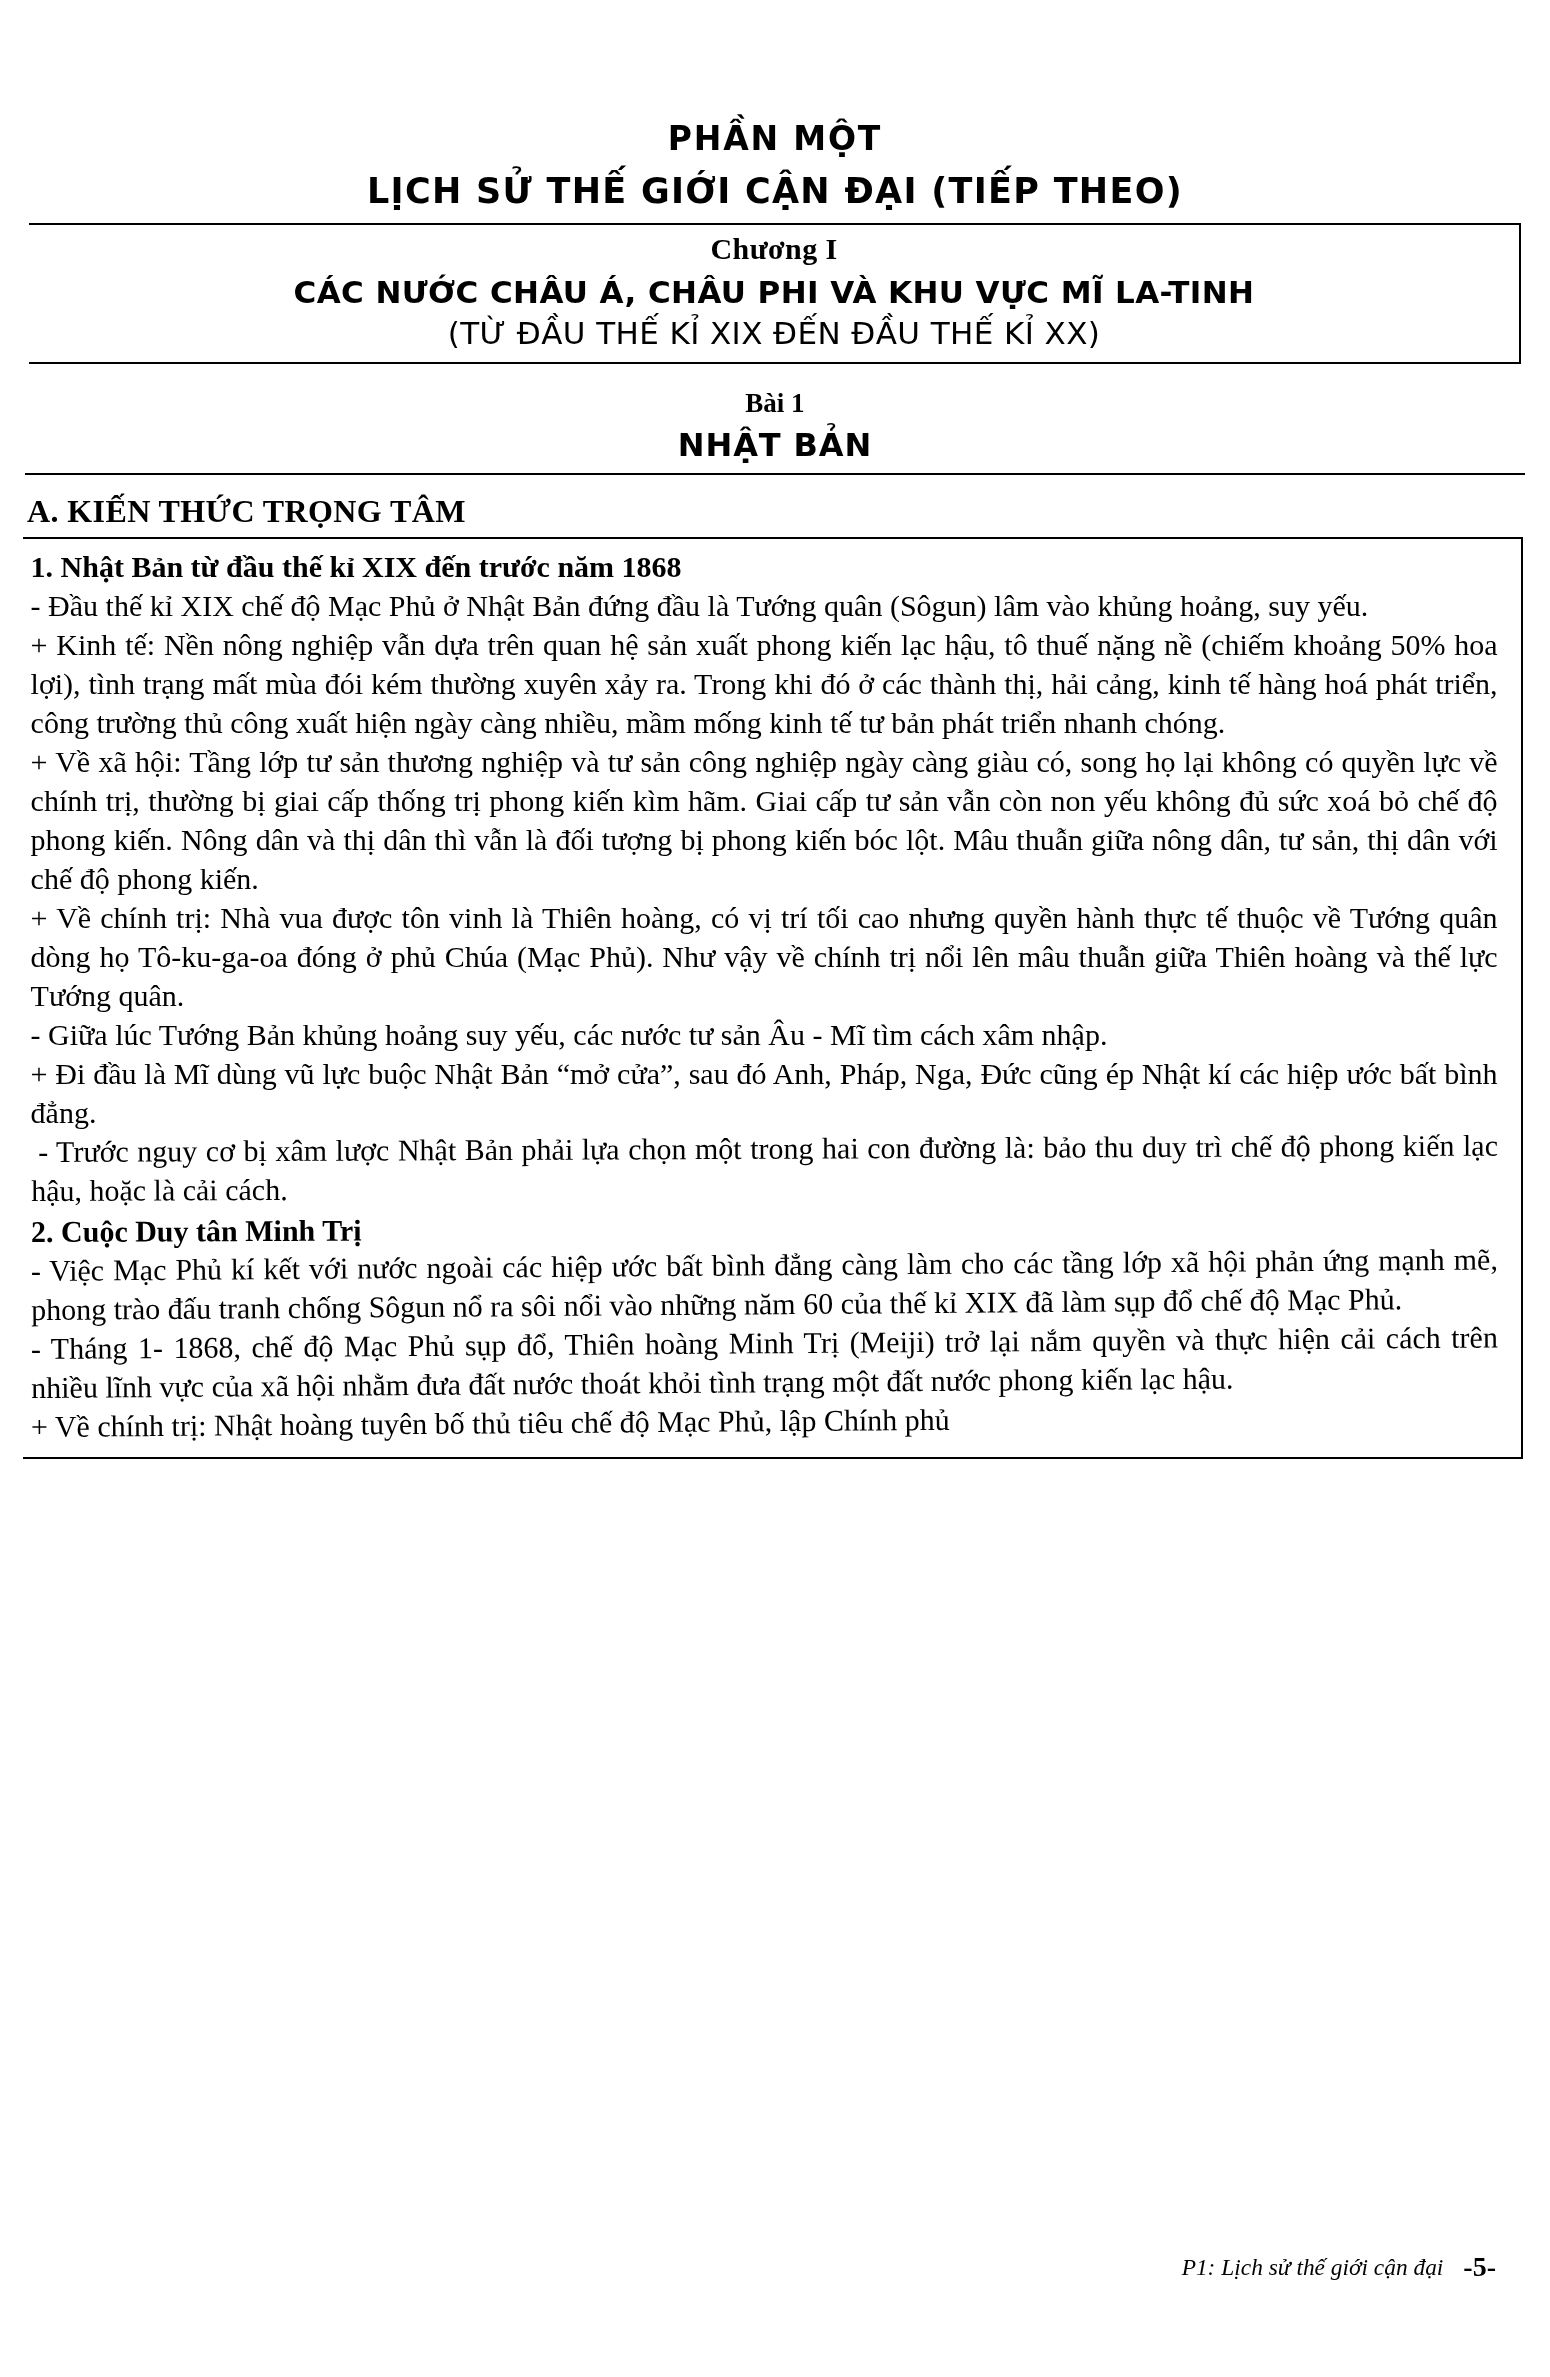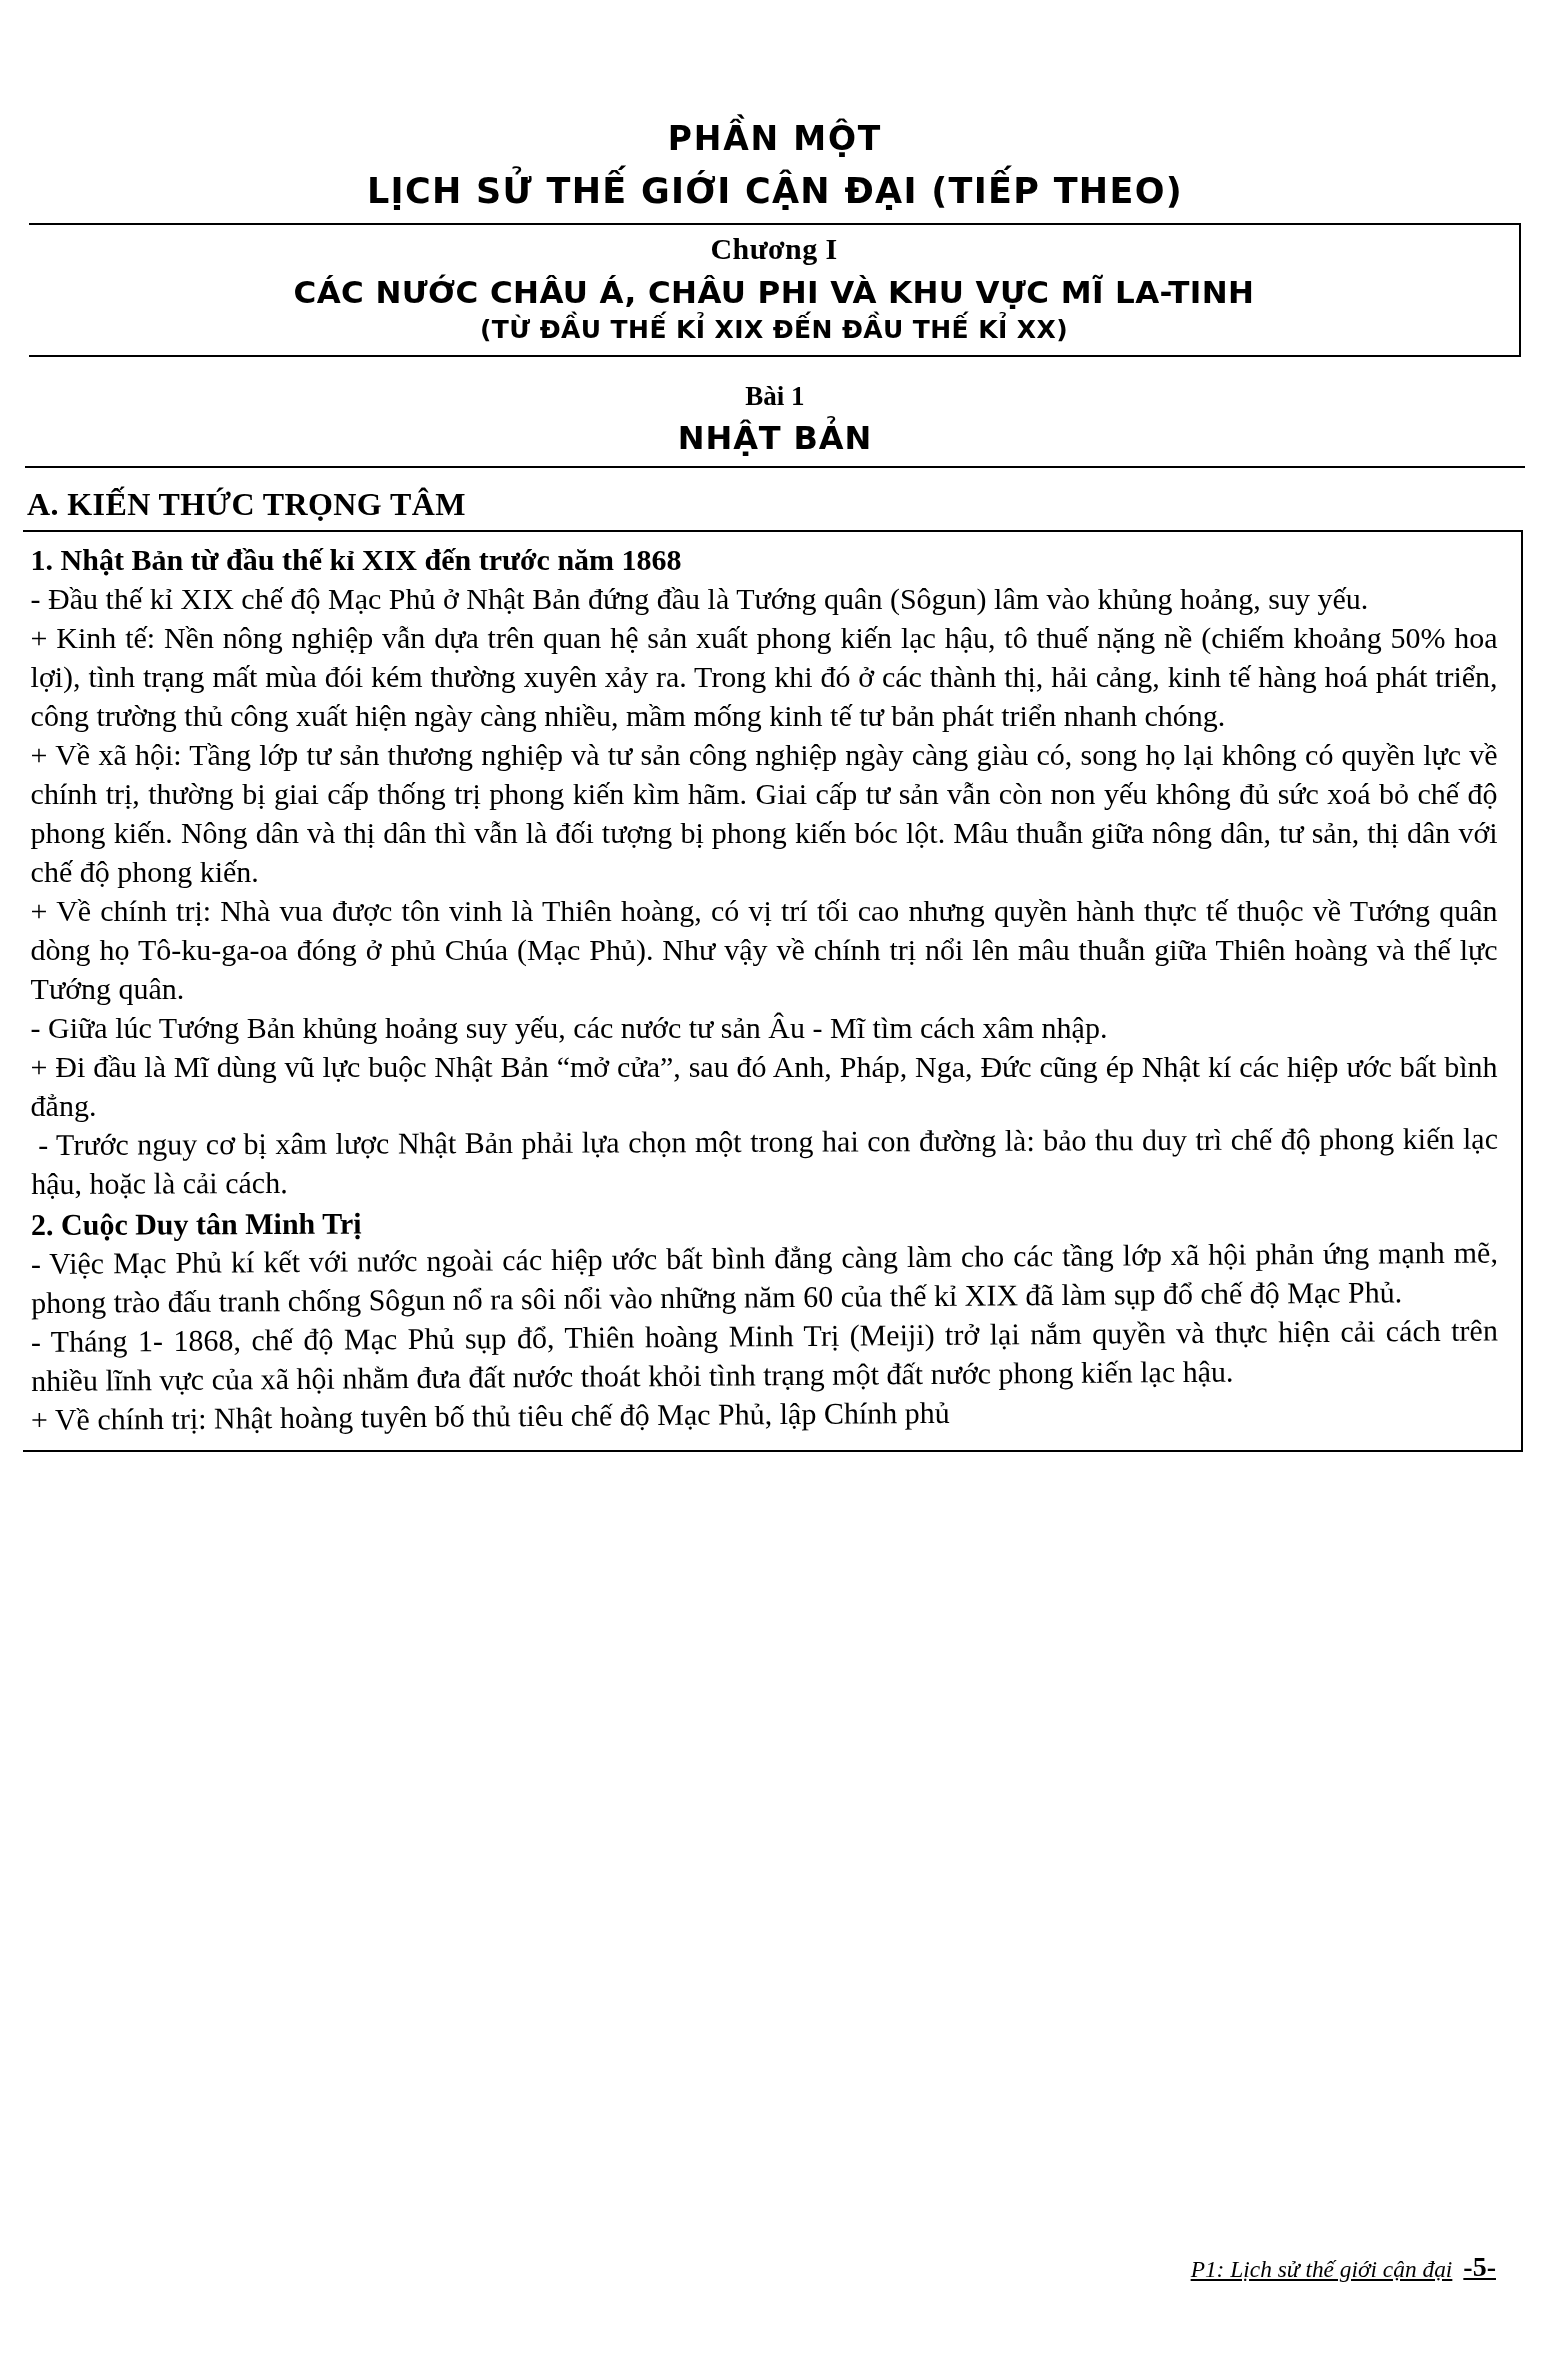--- a/index.html
+++ b/index.html
@@ -67,22 +67,22 @@
   .chapter-line1 {
     font-family: "DejaVu Sans", sans-serif;
     font-weight: bold;
     font-size: 31px;
     margin-top: 7.2px;
     letter-spacing: 0.4px;
     text-align: center;
   }
   .chapter-line2 {
     font-family: "DejaVu Sans", sans-serif;
-    font-weight: bold;
-    font-size: 25px;
+    font-weight: normal;
+    font-size: 31px;
     margin-top: 5.4px;
     letter-spacing: 0.4px;
   }
 
   .lesson-label {
     text-align: center;
     font-family: "Liberation Serif", serif;
     font-weight: bold;
     font-size: 27px;
     margin-top: 24px;
@@ -140,23 +140,22 @@
   
   .skew-1 { transform: rotate(-0.25deg); transform-origin: left center; }
   .skew-2 { transform: rotate(-0.45deg); transform-origin: left center; }
 
   
   .footer {
     position: absolute;
     right: 54px;
     bottom: 94px;
     display: flex;
-    align-items: flex-end;
-    gap: 11px;
-    text-decoration: underline;
+    align-items: center;
+    gap: 20px;
   }
   .footer-text {
     font-family: "Liberation Serif", serif;
     font-style: italic;
     font-size: 23.4px;
   }
   .footer-page {
     font-family: "Liberation Serif", serif;
     font-weight: bold;
     font-size: 28px;

